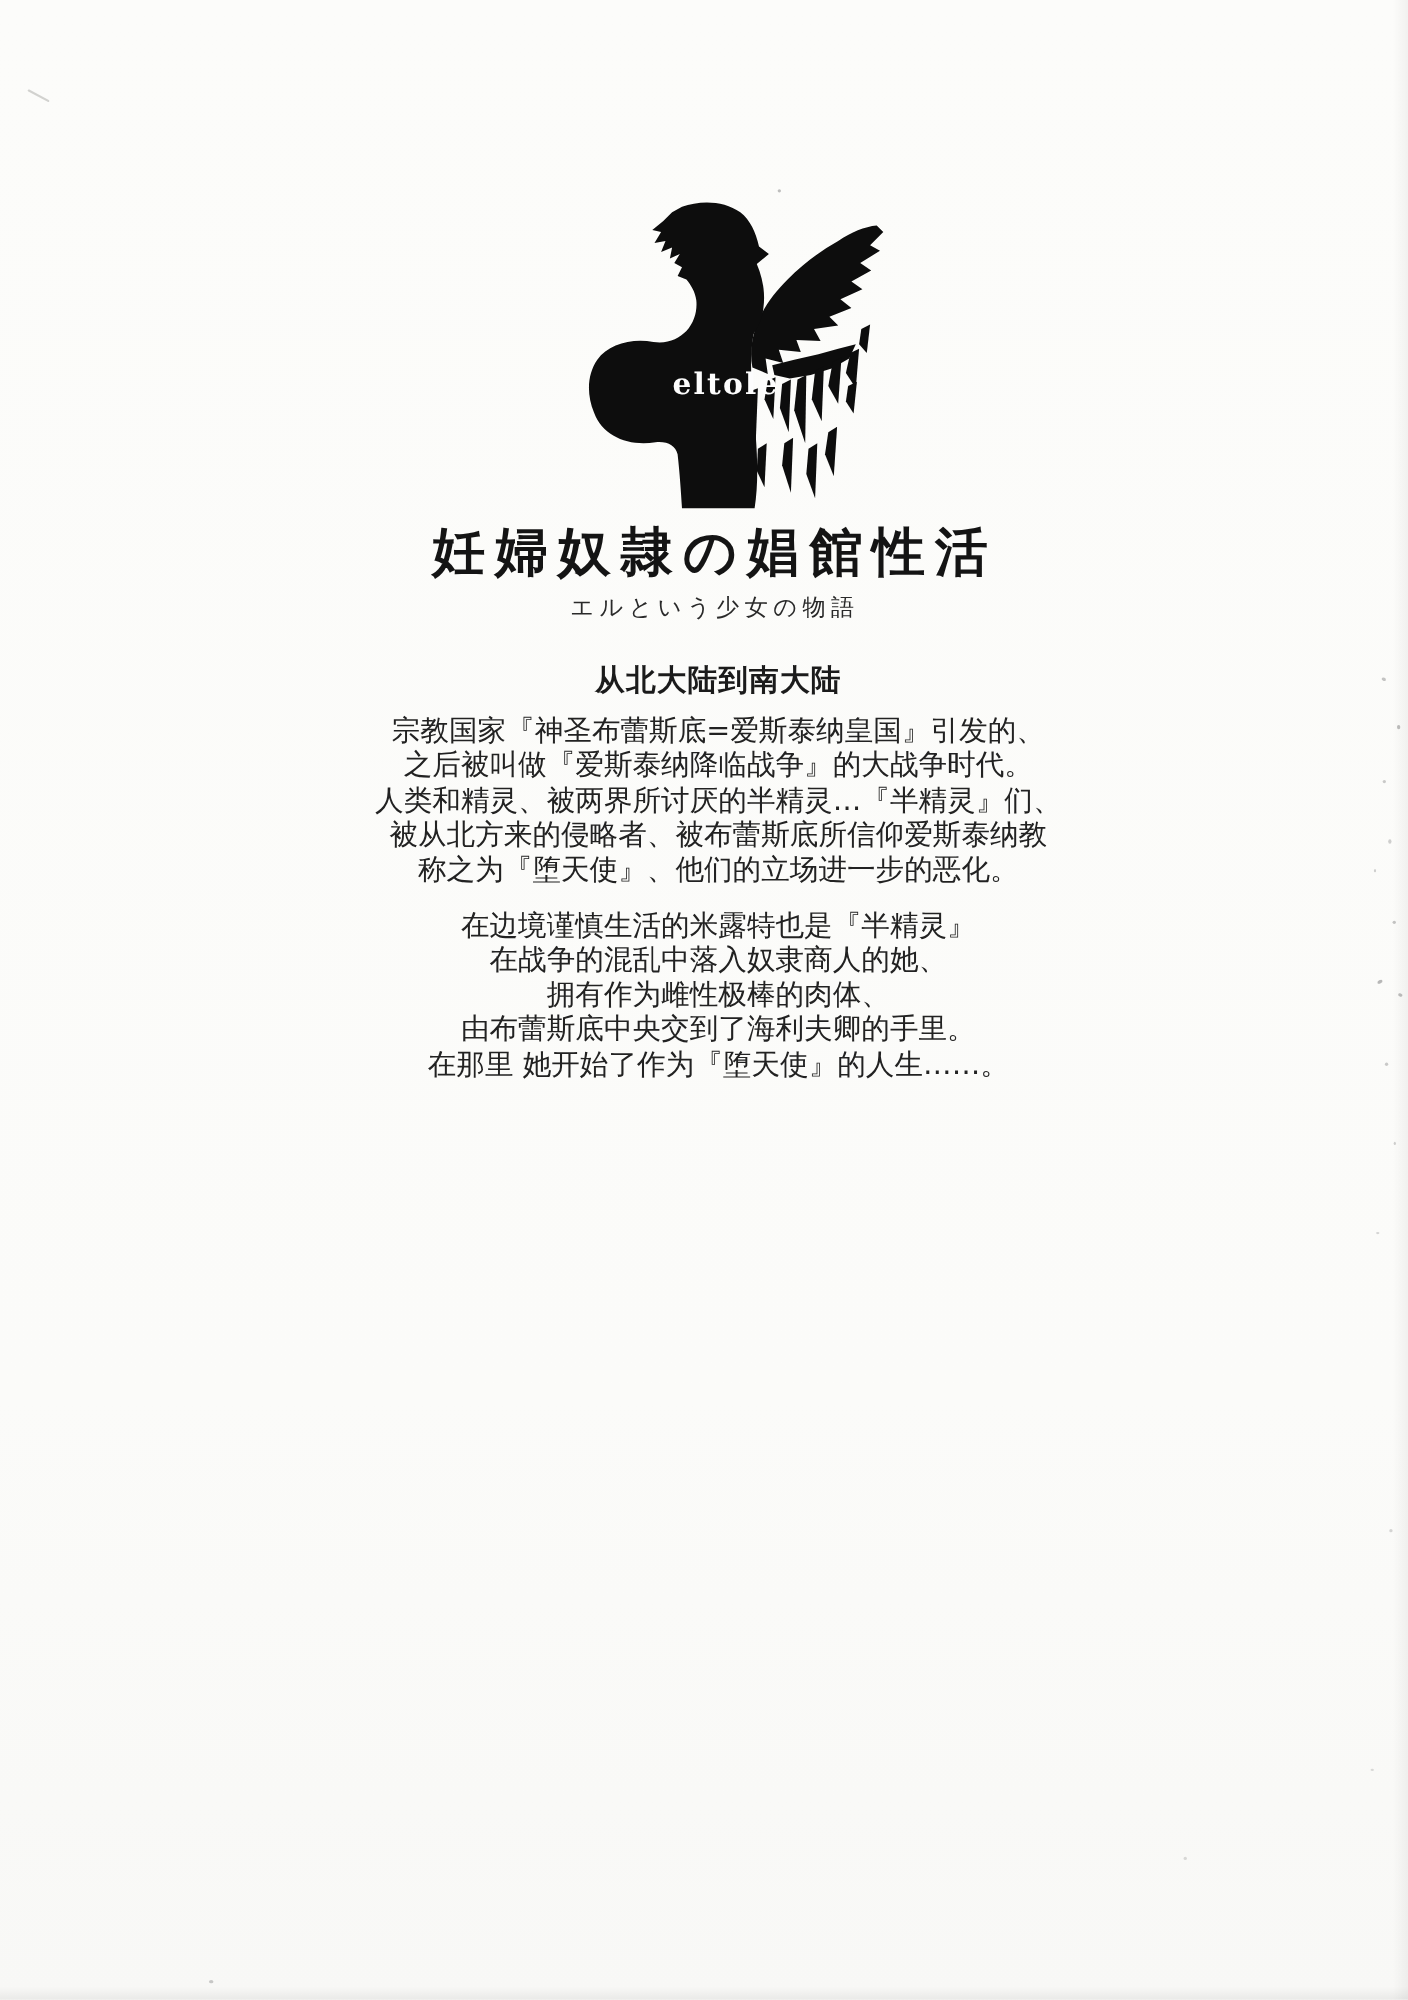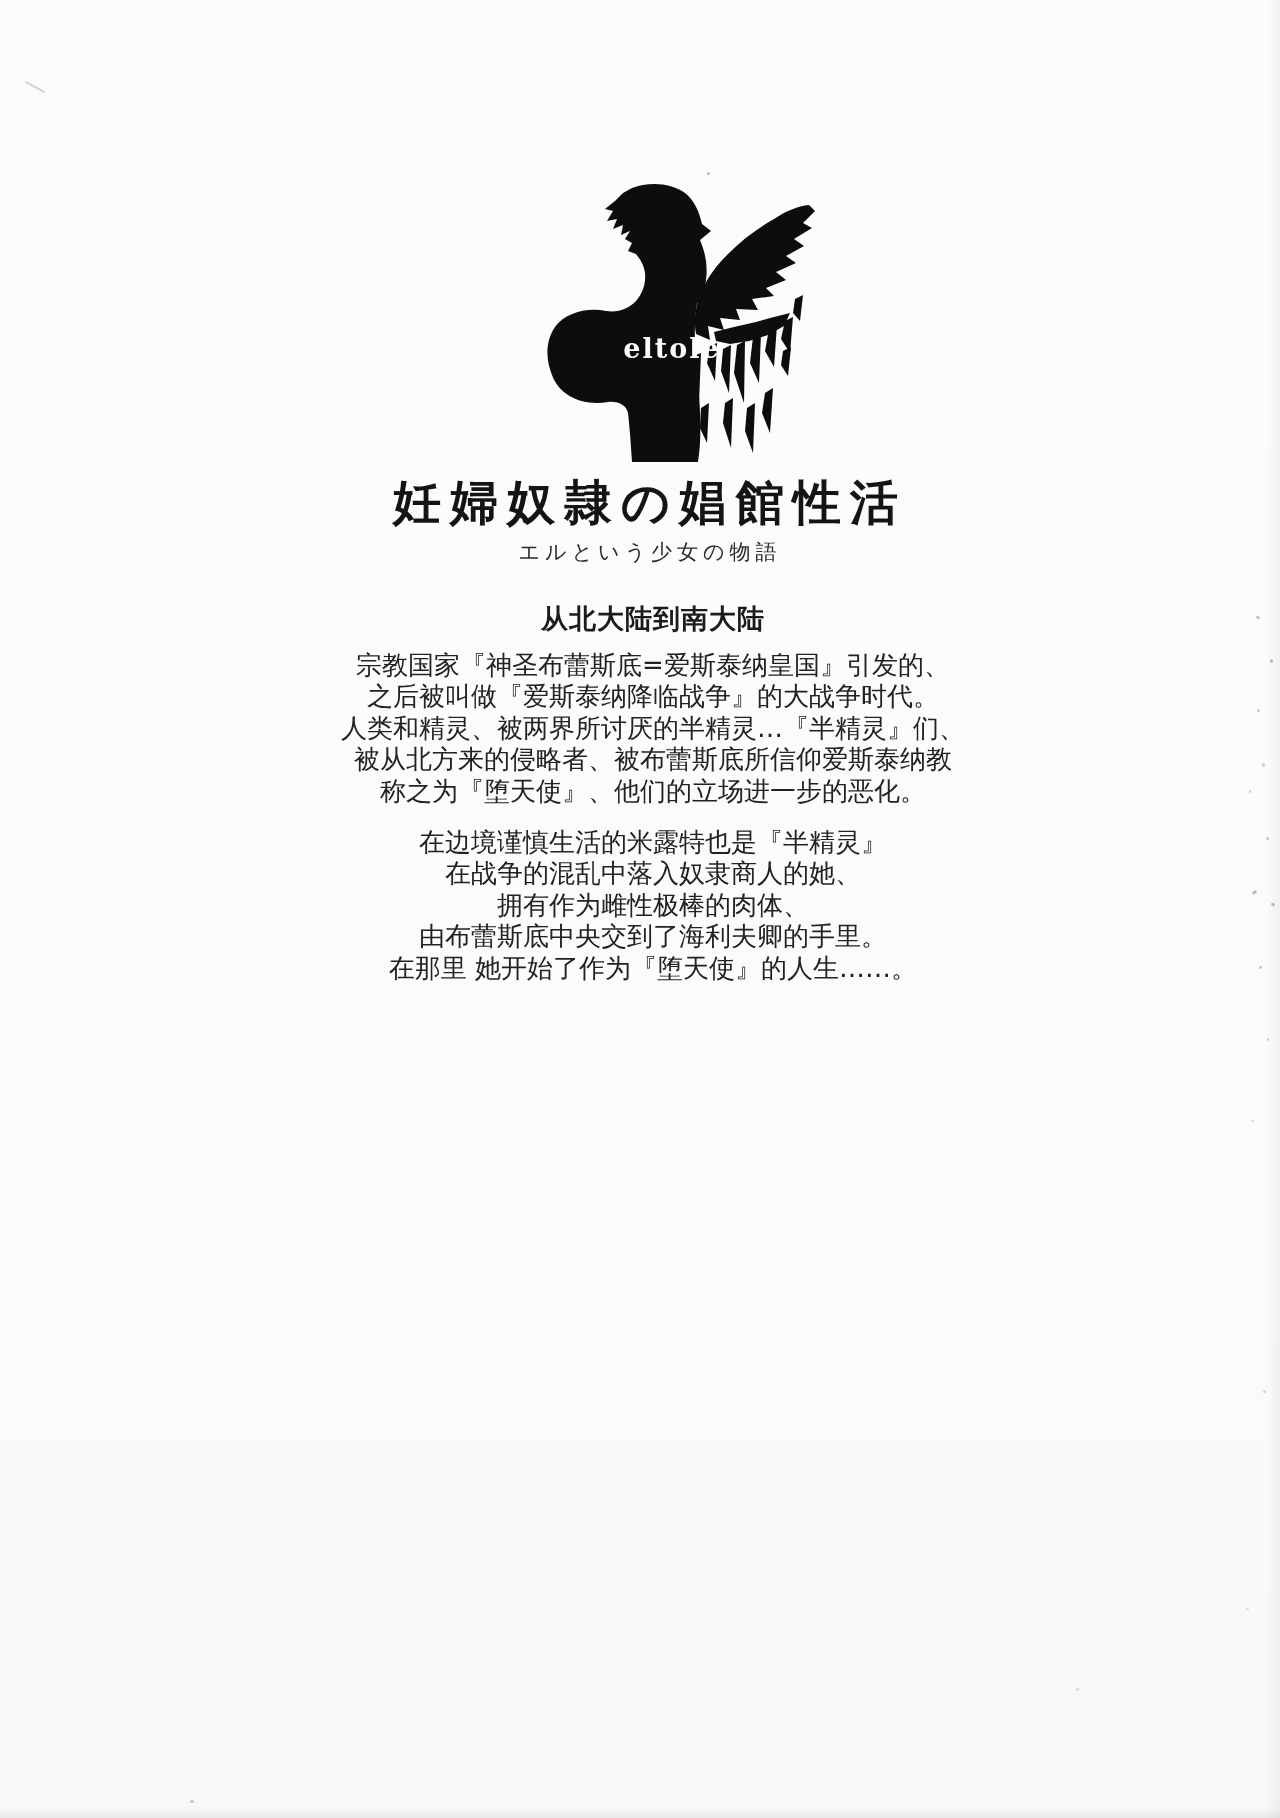--- a/index.html
+++ b/index.html
@@ -7,21 +7,21 @@
     width:1280px;height:1818px;
     font-family:"DejaVu Sans",sans-serif;
     background:#f6f6f4;
   }
   .page{
     position:relative;width:1280px;height:1818px;overflow:hidden;
     background:linear-gradient(180deg,#fcfcfa 0%,#fbfbf9 70%,#f8f8f6 100%);
   }
   
   .artwork{
-    position:absolute;left:544px;top:180px;width:280px;height:290px;
+    position:absolute;left:532px;top:180px;width:280px;height:290px;
   }
   .artwork svg{display:block;width:100%;height:100%;}
   .logo-text{
     font-family:"DejaVu Serif",serif;
     font-weight:600;
   }
   
   .title{
     position:absolute;left:10px;top:476px;width:1280px;
     margin:0;text-align:center;

